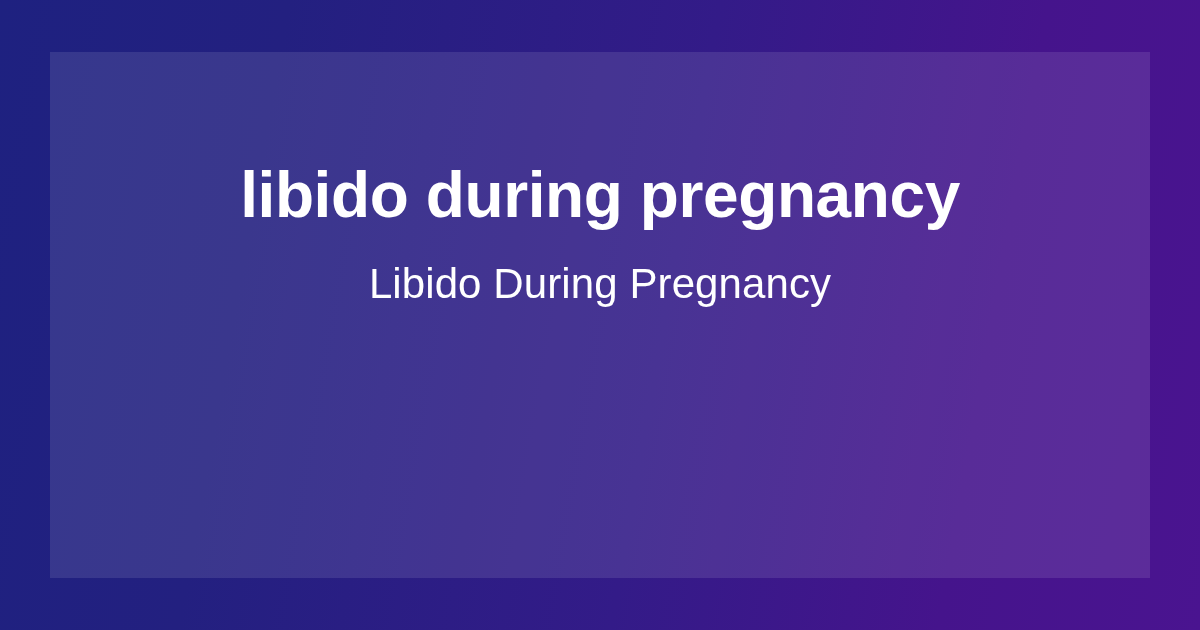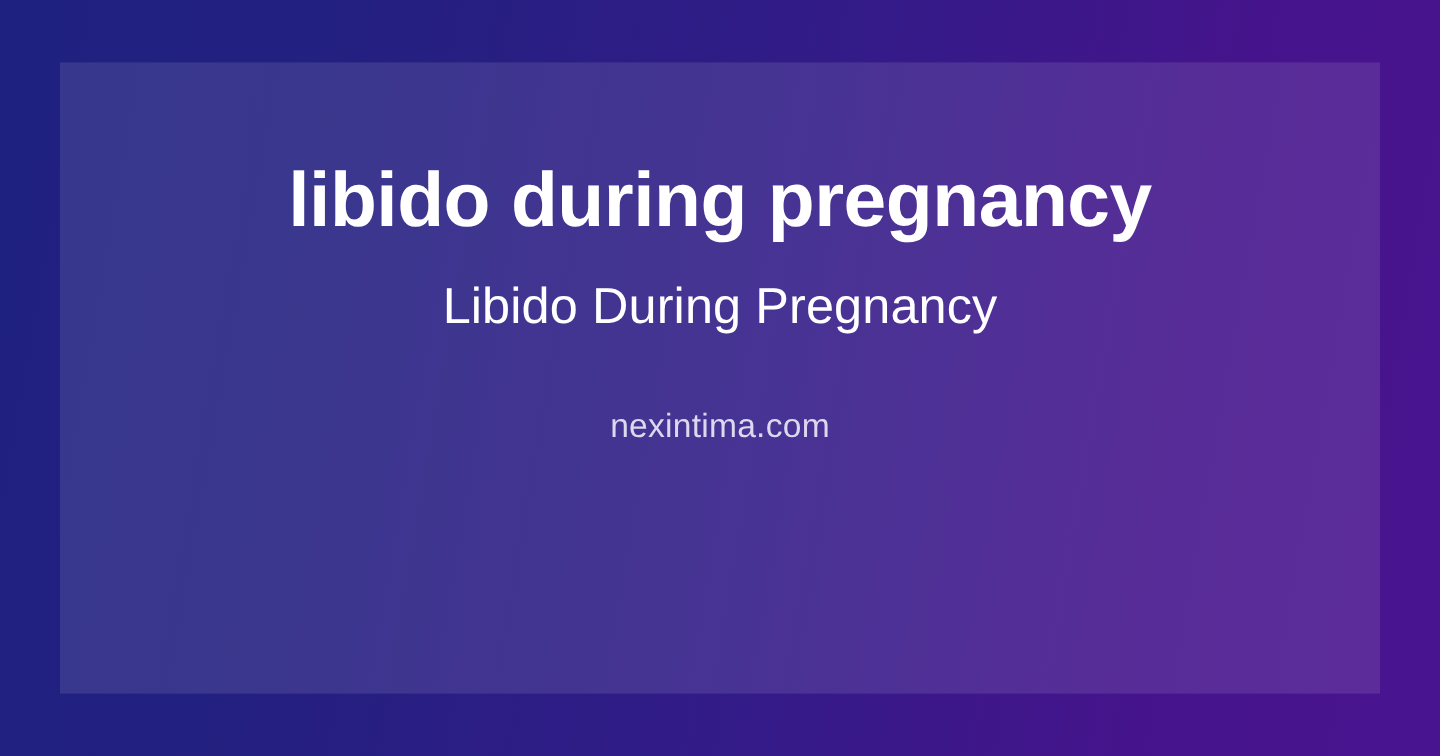--- a/index.html
+++ b/index.html
@@ -37,21 +37,21 @@
     flex-direction: column;
     align-items: center;
     justify-content: flex-start;
   }
 
   
   .og-content {
     width: 100%;
     box-sizing: border-box;
     padding: 0 40px;
-    margin-top: 80px;
+    margin-top: 109px;
     display: flex;
     flex-direction: column;
     align-items: center;
     text-align: left;
   }
 
   .og-title {
     margin: 0;
     font-size: 64px;
     line-height: 1.08;
@@ -84,16 +84,15 @@
   }
 </style>
 </head>
 <body>
 
 <div class="og-canvas">
   <div class="og-card">
     <div class="og-content">
       <h1 class="og-title">libido during pregnancy</h1>
       <p class="og-subtitle">Libido During Pregnancy</p>
-      <p class="og-domain">nexintima.com</p>
     </div>
   </div>
 </div>
 
 </body></html>

